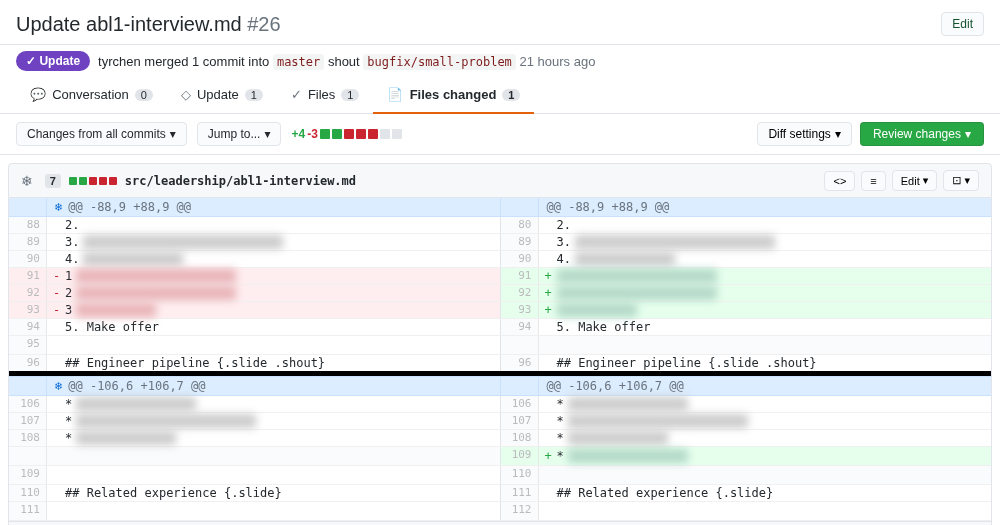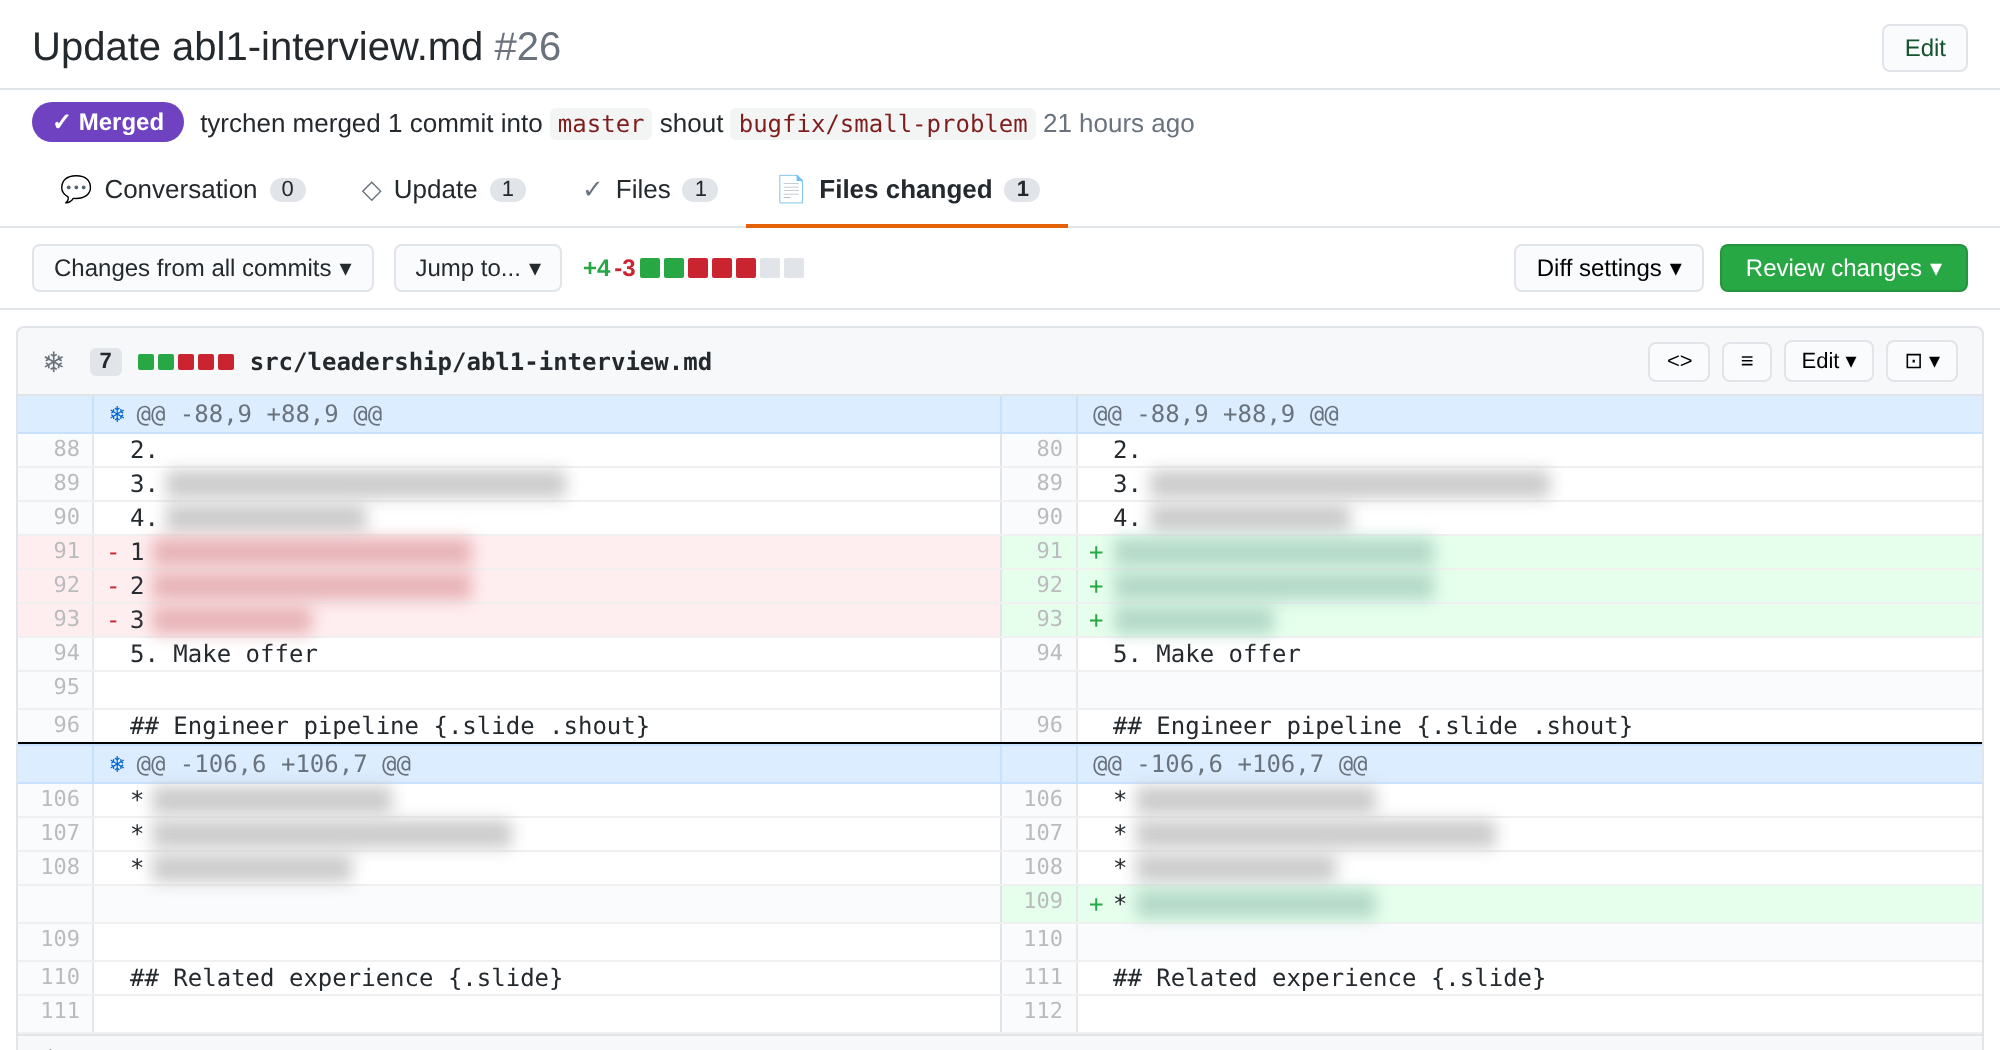--- a/index.html
+++ b/index.html
@@ -67,21 +67,21 @@
 
   <div class="pr-header">
     <h1 class="pr-title">
       <span>Update abl1-interview.md</span>
       <span class="pr-number">#26</span>
     </h1>
     <button class="edit-btn">Edit</button>
   </div>
 
   <div class="merged-line">
-    <span class="merged-badge">✓ Merged</span>
+    <span class="merged-badge">✓ Update</span>
     <span class="merged-text">
       <span>tyrchen merged 1 commit into</span>
       <span class="branch">master</span>
       <span>shout</span>
       <span class="branch">bugfix/small-problem</span>
       <span class="time">21 hours ago</span>
     </span>
   </div>
 
   <div class="tabs">
@@ -286,21 +286,21 @@
       </div>
     </div>
 
     <div style="display:flex; border-bottom:1px solid #f0f0f0;">
       <div style="width:38px; background:#fafbfc; border-right:1px solid #e8e8e8; padding:1px 6px; text-align:right; font-family:monospace; font-size:11px; color:#babbbd;">95</div>
       <div style="flex:1; background:#fff; border-right:1px solid #e1e4e8; padding:1px 6px; font-family:monospace; font-size:12px; min-height:18px;"></div>
       <div style="width:38px; background:#fafbfc; border-right:1px solid #e8e8e8; padding:1px 6px; text-align:right; font-family:monospace; font-size:11px; color:#babbbd;"></div>
       <div style="flex:1; background:#fafbfc; padding:1px 6px; font-family:monospace; font-size:12px; min-height:18px;"></div>
     </div>
 
-    <div style="display:flex; border-bottom:1px solid #000000;">
+    <div style="display:flex; border-bottom:5px solid #000000;">
       <div style="width:38px; background:#fafbfc; border-right:1px solid #e8e8e8; padding:1px 6px; text-align:right; font-family:monospace; font-size:11px; color:#babbbd;">96</div>
       <div style="flex:1; background:#fff; border-right:1px solid #e1e4e8; padding:1px 6px; font-family:monospace; font-size:12px; display:flex;">
         <span style="width:12px;"> </span>
         <span>## Engineer pipeline {.slide .shout}</span>
       </div>
       <div style="width:38px; background:#fafbfc; border-right:1px solid #e8e8e8; padding:1px 6px; text-align:right; font-family:monospace; font-size:11px; color:#babbbd;">96</div>
       <div style="flex:1; background:#fff; padding:1px 6px; font-family:monospace; font-size:12px; display:flex;">
         <span style="width:12px;"> </span>
         <span>## Engineer pipeline {.slide .shout}</span>
       </div>

